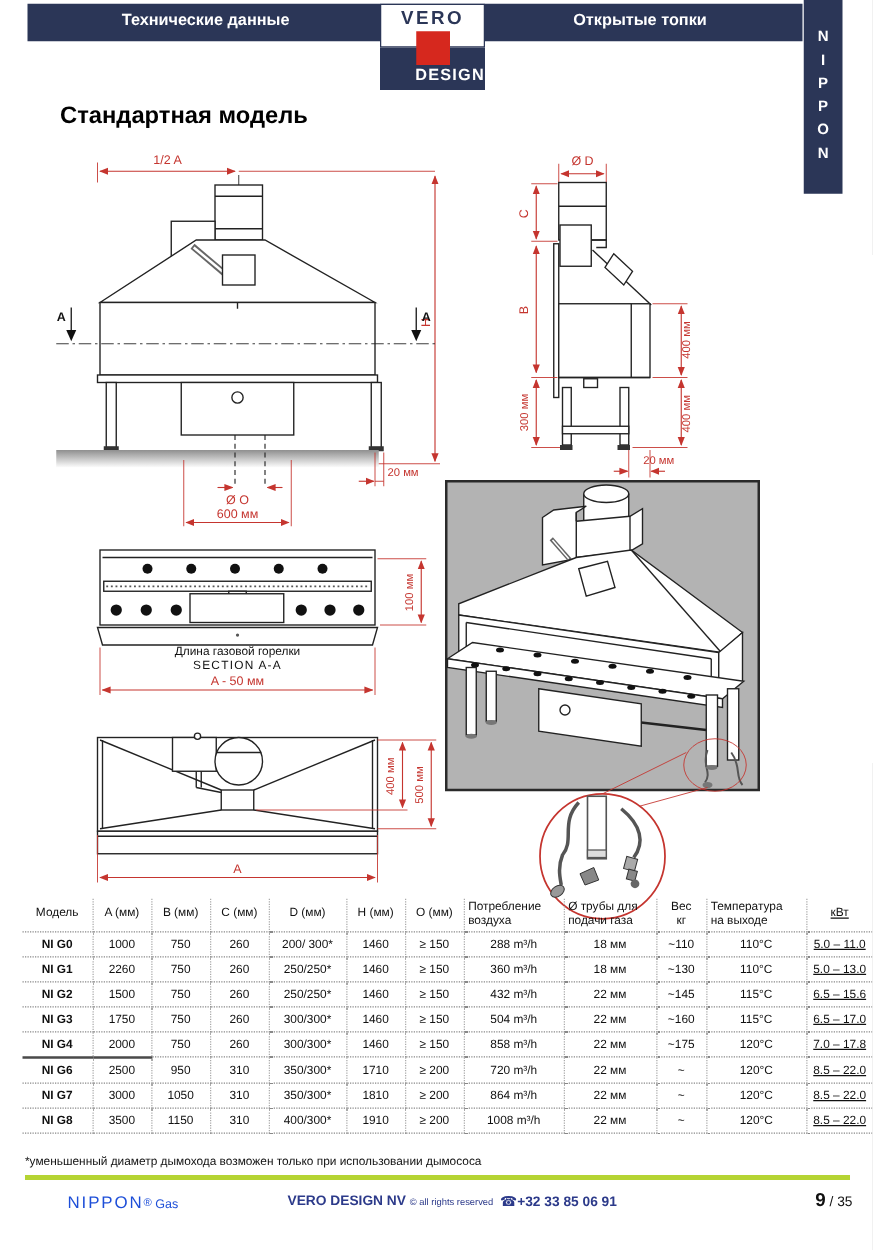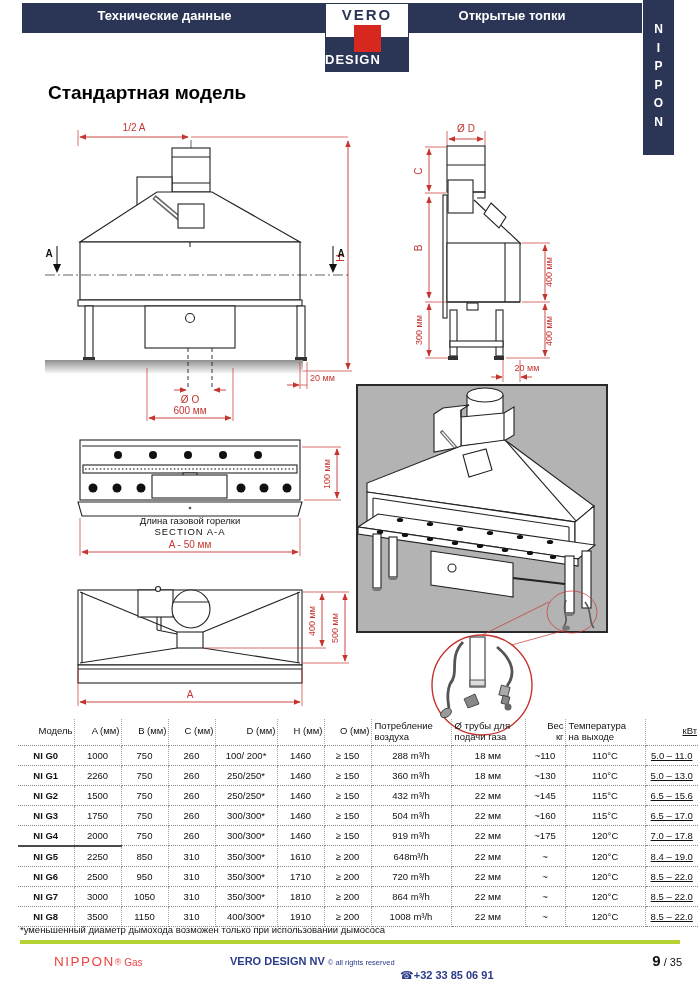--- a/index.html
+++ b/index.html
@@ -3,24 +3,24 @@
 <meta charset="utf-8">
 <style>
   html,body{margin:0;padding:0;background:#e8e8e8;}
   .page{position:relative;width:698px;height:1000px;background:#fff;overflow:hidden;
         font-family:"Liberation Sans","DejaVu Sans",sans-serif;color:#111;margin:0 auto;}
   
   .topbar{position:absolute;left:22px;top:3px;width:620px;height:30px;background:#2b3657;}
   .topbar-label{position:absolute;top:8px;font-size:13px;font-weight:bold;color:#fff;text-align:center;}
   .topbar-left{left:22px;width:285px;}
   .topbar-right{left:397px;width:230px;}
-  .logo{position:absolute;left:325px;top:3px;width:84px;height:72px;z-index:5;}
+  .logo{position:absolute;left:304px;top:3px;width:84px;height:72px;z-index:5;}
   .logo-top{position:absolute;left:0;top:0;width:84px;height:35px;background:#fff;border:1px solid #2b3657;box-sizing:border-box;text-align:center;}
   .logo-top span{font-size:15px;font-weight:bold;color:#2b3657;letter-spacing:2px;line-height:22px;}
-  .logo-bottom{position:absolute;left:0;top:35px;width:84px;height:34px;background:#2b3657;text-align:left;}
+  .logo-bottom{position:absolute;left:0;top:35px;width:84px;height:34px;background:#2b3657;text-align:right;}
   .logo-bottom span{font-size:13px;font-weight:bold;color:#fff;letter-spacing:1px;line-height:44px;}
   .logo-square{position:absolute;left:29px;top:22px;width:27px;height:27px;background:#d6281e;}
   .sidebar{position:absolute;left:643px;top:0;width:31px;height:155px;background:#2b3657;text-align:center;padding-top:20px;box-sizing:border-box;}
   .sidebar span{display:block;color:#fff;font-size:12px;font-weight:bold;line-height:18.5px;}
   .page-title{position:absolute;left:48px;top:82px;font-size:19px;font-weight:bold;color:#000;}
   
   .draw{position:absolute;left:0;top:0;width:698px;height:1000px;z-index:1;pointer-events:none;}
   .ln{fill:none;stroke:#222;stroke-width:1.1;}
   .fw{fill:#fff;stroke:#222;stroke-width:1.1;}
   .cl{stroke:#222;stroke-width:0.7;stroke-dasharray:10 3 2 3;fill:none;}
@@ -29,37 +29,37 @@
   .dima{stroke:#c5352f;stroke-width:0.9;fill:none;marker-end:url(#ar);}
   .rext{stroke:#c5352f;stroke-width:0.7;fill:none;}
   .rtxt{fill:#c5352f;font-size:10px;font-family:"Liberation Sans","DejaVu Sans",sans-serif;}
   .rtxt9{fill:#c5352f;font-size:9px;font-family:"Liberation Sans","DejaVu Sans",sans-serif;}
   .ktxt{fill:#111;font-size:10px;font-weight:bold;font-family:"Liberation Sans","DejaVu Sans",sans-serif;}
   .stxt{fill:#111;font-size:9.5px;font-family:"Liberation Sans","DejaVu Sans",sans-serif;}
   .hose{fill:none;stroke:#555;stroke-width:2.8;}
   .hose2{fill:none;stroke:#555;stroke-width:1.6;}
   
   .spec-table{position:absolute;left:18px;top:719px;width:680px;z-index:2;border-collapse:collapse;table-layout:fixed;font-size:9.5px;}
-  .spec-table th{font-weight:normal;white-space:pre-line;text-align:right;vertical-align:middle;
+  .spec-table th{font-weight:normal;white-space:pre-line;text-align:center;vertical-align:middle;
                  padding:2px 1px;line-height:1.15;border-bottom:1px dotted #888;border-right:1px dotted #aaa;}
   .spec-table th.la{text-align:left;padding-left:3px;}
   .spec-table td{text-align:center;height:15px;padding:2px 1px;border-bottom:1px dotted #888;border-right:1px dotted #aaa;}
   .spec-table th:last-child,.spec-table td:last-child{border-right:none;text-decoration:underline;}
   .spec-table td.model{font-weight:bold;}
   .spec-table tr.g4 td.thick{border-bottom:2px solid #4a4a4a;}
   .footnote{position:absolute;left:20px;top:924px;font-size:9.5px;z-index:2;}
   .greenline{position:absolute;left:20px;top:940px;width:660px;height:4px;background:#b5d433;z-index:2;}
   
   .footer{position:absolute;left:0;top:950px;width:698px;height:30px;z-index:2;}
-  .f-brand{position:absolute;left:54px;top:4px;font-size:13.5px;letter-spacing:1.5px;color:#ef4444;}
+  .f-brand{position:absolute;left:54px;top:4px;font-size:13.5px;letter-spacing:1.5px;color:#1d4ed8;}
   .f-brand .reg{font-size:9px;letter-spacing:0;vertical-align:1px;}
   .f-brand .gas{font-size:10px;letter-spacing:0;}
   .f-company{position:absolute;left:230px;top:5px;font-size:11px;font-weight:bold;color:#2c3a8a;}
   .f-company .rights{font-size:7.5px;font-weight:normal;text-align:center;}
-  .f-phone{position:absolute;left:400px;top:19px;font-size:11px;font-weight:bold;color:#2c3a8a;}
+  .f-phone{position:absolute;left:400px;top:5px;font-size:11px;font-weight:bold;color:#2c3a8a;}
   .f-page{position:absolute;right:16px;top:2px;font-size:11px;color:#111;}
   .f-page .num{font-size:15px;font-weight:bold;}
 </style>
 </head>
 <body>
 
 <div class="page">
 
   <div class="topbar"></div>
   <div class="topbar-label topbar-left">Технические данные</div>
@@ -373,21 +373,21 @@
 на выходе</th>
         <th>кВт</th>
       </tr>
     </thead>
     <tbody>
       <tr>
         <td class="model">NI G0</td>
         <td>1000</td>
         <td>750</td>
         <td>260</td>
-        <td>100/ 200*</td>
+        <td>200/ 300*</td>
         <td>1460</td>
         <td>≥ 150</td>
         <td>288 m³/h</td>
         <td>18 мм</td>
         <td>~110</td>
         <td>110°C</td>
         <td>5.0 – 11.0</td>
       </tr>
       <tr>
         <td class="model">NI G1</td>
@@ -432,39 +432,25 @@
         <td>6.5 – 17.0</td>
       </tr>
       <tr class="g4">
         <td class="model thick">NI G4</td>
         <td class="thick">2000</td>
         <td>750</td>
         <td>260</td>
         <td>300/300*</td>
         <td>1460</td>
         <td>≥ 150</td>
-        <td>919 m³/h</td>
+        <td>858 m³/h</td>
         <td>22 мм</td>
         <td>~175</td>
         <td>120°C</td>
         <td>7.0 – 17.8</td>
-      </tr>
-      <tr>
-        <td class="model">NI G5</td>
-        <td>2250</td>
-        <td>850</td>
-        <td>310</td>
-        <td>350/300*</td>
-        <td>1610</td>
-        <td>≥ 200</td>
-        <td>648m³/h</td>
-        <td>22 мм</td>
-        <td>~</td>
-        <td>120°C</td>
-        <td>8.4 – 19.0</td>
       </tr>
       <tr>
         <td class="model">NI G6</td>
         <td>2500</td>
         <td>950</td>
         <td>310</td>
         <td>350/300*</td>
         <td>1710</td>
         <td>≥ 200</td>
         <td>720 m³/h</td>

